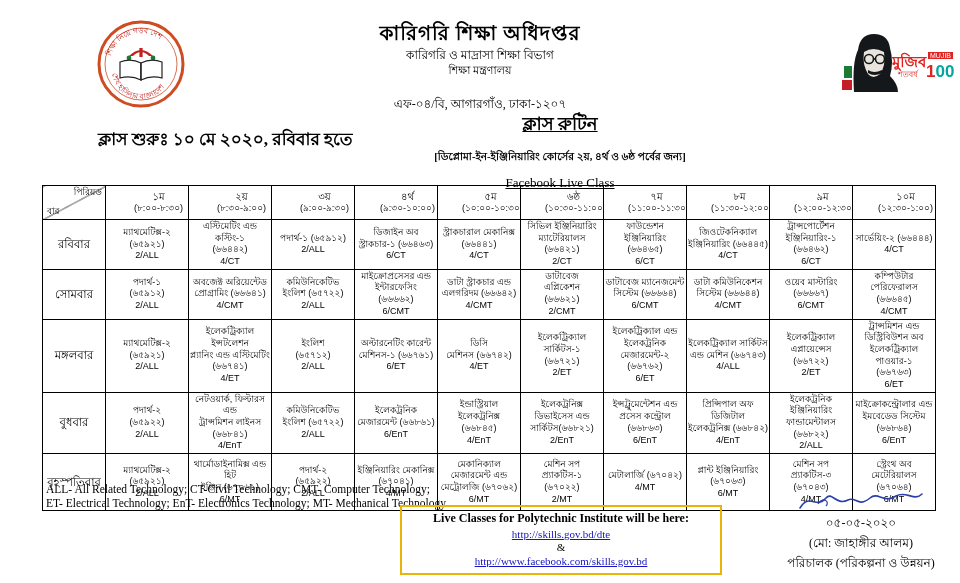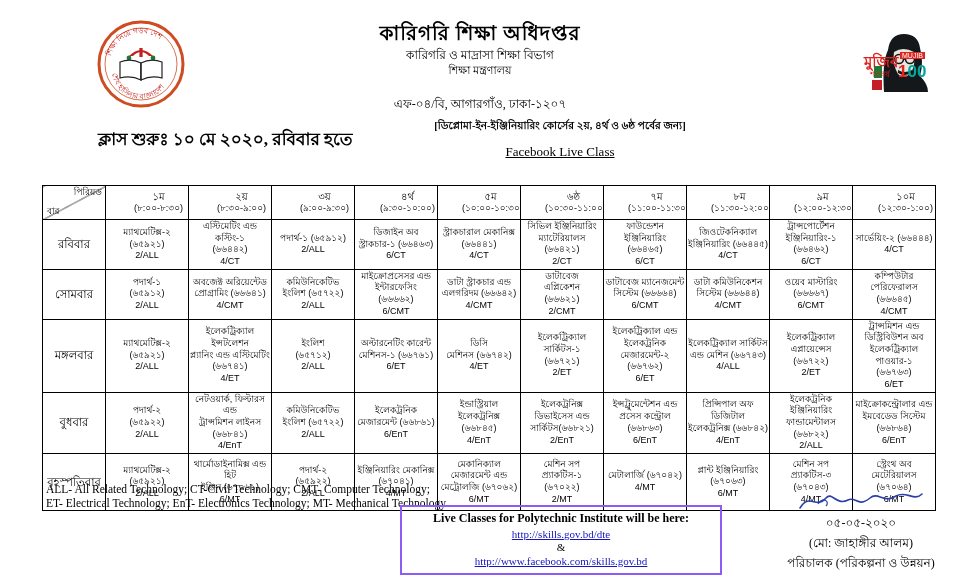--- a/index.html
+++ b/index.html
@@ -9,21 +9,21 @@
 
   
   .gov-header { position:absolute; top:20px; left:0; right:0; text-align:center; line-height:1.35; }
   .gov-line1 { font-size:12px; }
   .gov-line2 { font-size:20px; font-weight:bold; letter-spacing:1px; }
   .gov-line3 { font-size:12px; }
   .gov-line4 { font-size:11px; }
   .gov-line5 { font-size:12px;margin-top:18px; }
 
   .logo-left  { position:absolute; top:18px; left:96px;  width:90px; height:92px; }
-  .logo-right { position:absolute; top:22px; right:30px; width:118px; height:84px;text-align:right; }
+  .logo-right { position:absolute; top:22px; right:2px; width:118px; height:84px; }
   .mujib-wrap { position:relative; width:118px; height:84px; }
   .mujib-name { position:absolute; left:52px; top:28px; color:#e0231f; font-weight:bold; font-size:15px; font-family:"Liberation Sans",sans-serif; }
   .mujib-sub  { position:absolute; left:58px; top:46px; color:#e0231f; font-size:8px; }
   .mujib-en   { position:absolute; left:88px; top:30px; color:#fff; background:#e0231f; font-size:7px; padding:0 2px; font-family:"Liberation Sans",sans-serif; }
   .mujib-100  { position:absolute; left:86px; top:40px; font-size:17px; font-weight:bold; color:#e0231f; font-family:"Liberation Sans",sans-serif; }
   .mujib-100 span { color:#00a79d; }
 
   
   .start-note { position:absolute; top:126px; left:98px; font-size:17px; font-weight:bold; }
   .title-col  { position:absolute; top:110px; left:360px; width:400px; text-align:center; }
@@ -42,21 +42,21 @@
   .p-time  { display:block; font-size:9px; }
   td.corner { position:relative; padding:0;
     background:linear-gradient(to bottom right, transparent calc(50% - 0.6px), #000 50%, transparent calc(50% + 0.6px)); }
   .c-top { position:absolute; top:1px; right:3px; font-size:9px; }
   .c-bot { position:absolute; bottom:1px; left:4px; font-size:9px; }
   tr.hdr { height:34px; } tr.r0 { height:44px; } tr.r1 { height:48px; }
   tr.r2 { height:55px; } tr.r3 { height:56px; } tr.r4 { height:57px; }
 
   
   .legend { position:absolute; top:482px; left:46px; font-size:11.5px; line-height:1.25; }
-  .live-box { position:absolute; top:505px; left:400px; width:322px; border:2px solid #8b5cf6;
+  .live-box { position:absolute; top:505px; left:400px; width:322px; border:2px solid #eab308;
               text-align:center; padding:4px 2px 6px; }
   .live-box .bt { font-size:12px; font-weight:bold; }
   .live-box a { display:block; font-size:11px; color:#1515c4; text-decoration:underline; margin-top:2px; }
   .live-box .amp { font-size:11px; margin-top:1px; }
   .sign-block { position:absolute; top:488px; left:772px; width:178px; text-align:center; }
   .sign-svg { display:block; margin:0 auto; }
   .sign-date  { font-size:12px; margin-top:0; }
   .sign-name  { font-size:12px; }
   .sign-title { font-size:12px; }
 </style>
@@ -110,20 +110,21 @@
 
   <div class="gov-header">
     <div class="gov-line2">কারিগরি শিক্ষা অধিদপ্তর</div>
     <div class="gov-line3">কারিগরি ও মাদ্রাসা শিক্ষা বিভাগ</div>
     <div class="gov-line4">শিক্ষা মন্ত্রণালয়</div>
     <div class="gov-line5">এফ-০৪/বি, আগারগাঁও, ঢাকা-১২০৭</div>
   </div>
 
   <div class="start-note">ক্লাস শুরুঃ ১০ মে ২০২০, রবিবার হতে</div>
   <div class="title-col">
+    <div class="routine-title">ক্লাস রুটিন</div>
     <div class="course-note">[ডিপ্লোমা-ইন-ইঞ্জিনিয়ারিং কোর্সের ২য়, ৪র্থ ও ৬ষ্ঠ পর্বের জন্য]</div>
     <div class="fb-live">Facebook Live Class</div>
   </div>
 
   <table class="routine">
     <colgroup>
       <col style="width:63px">
       <col style="width:83px">
         <col style="width:83px">
         <col style="width:83px">

